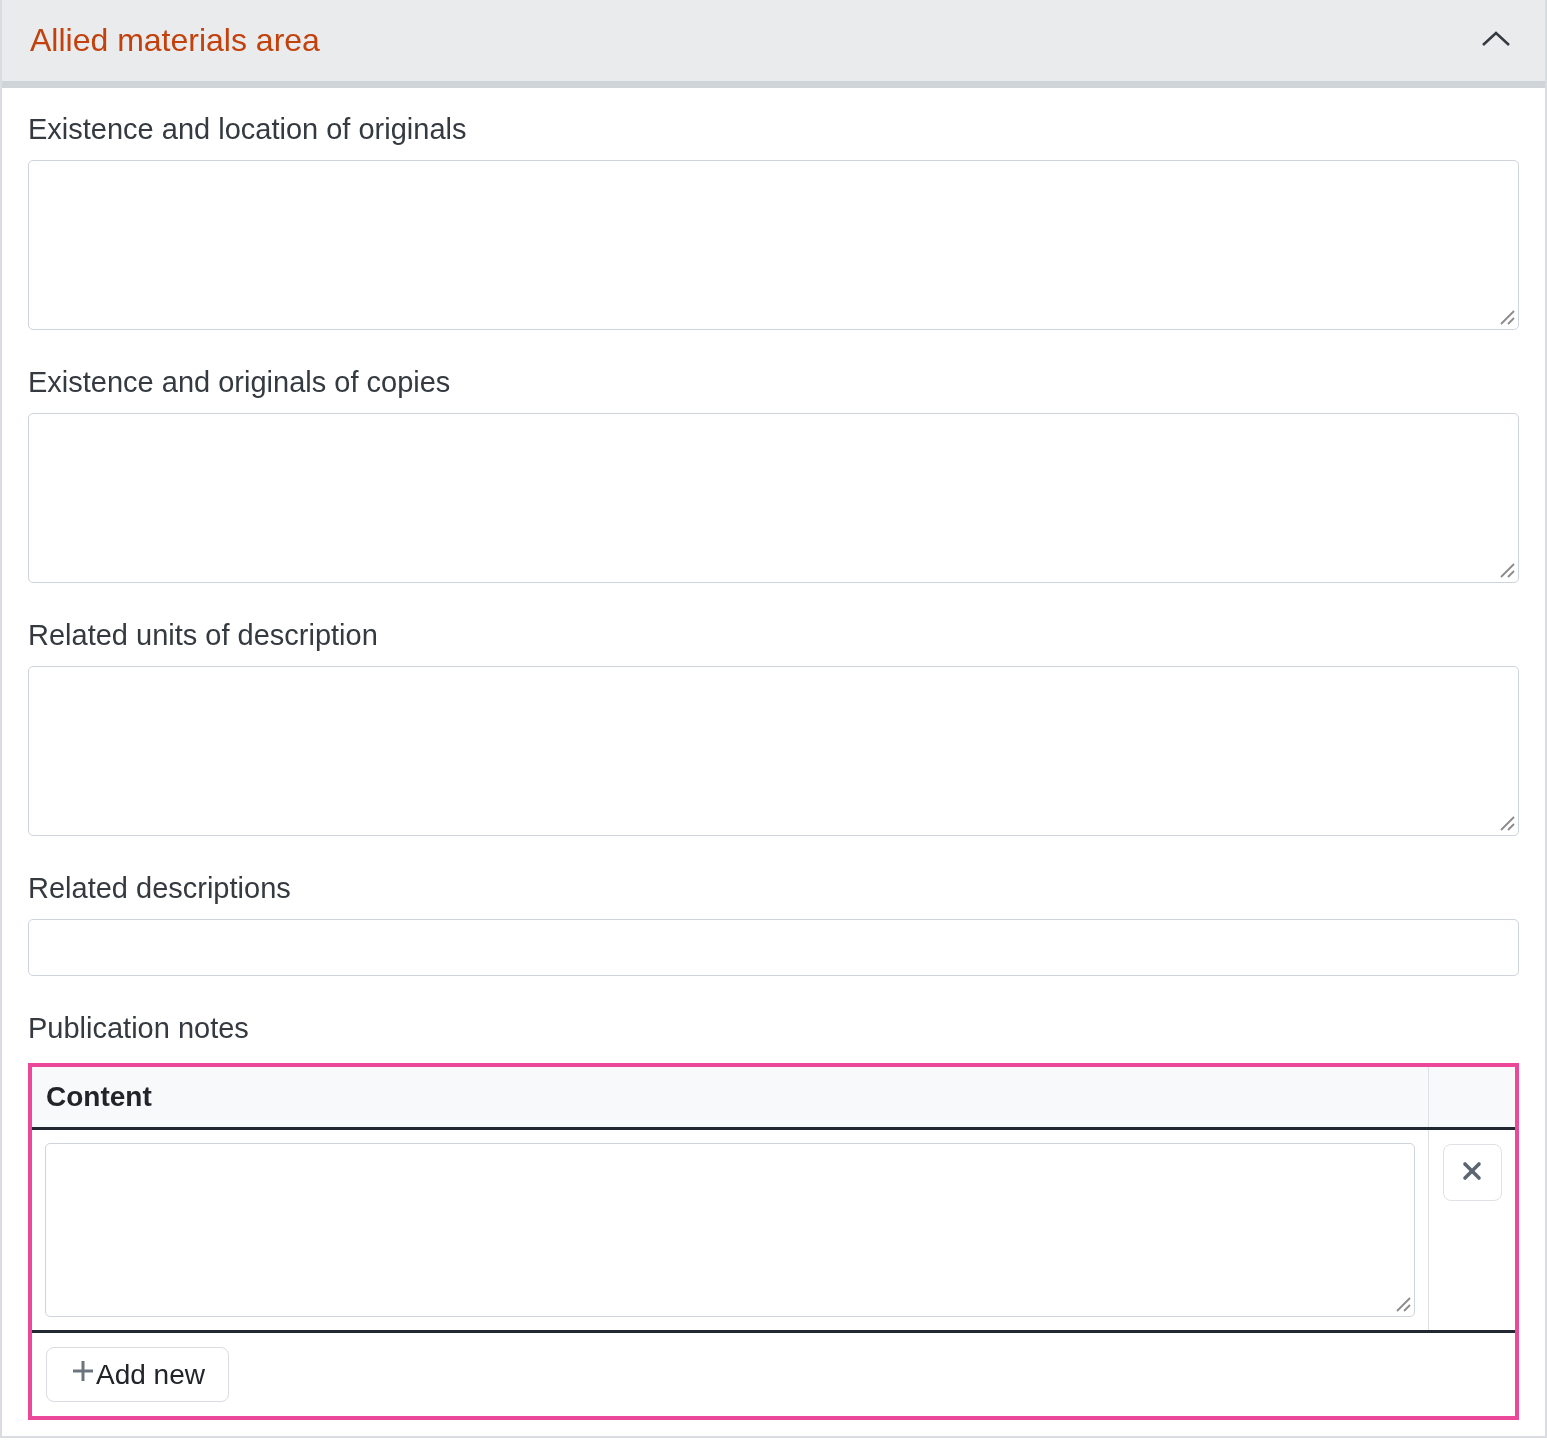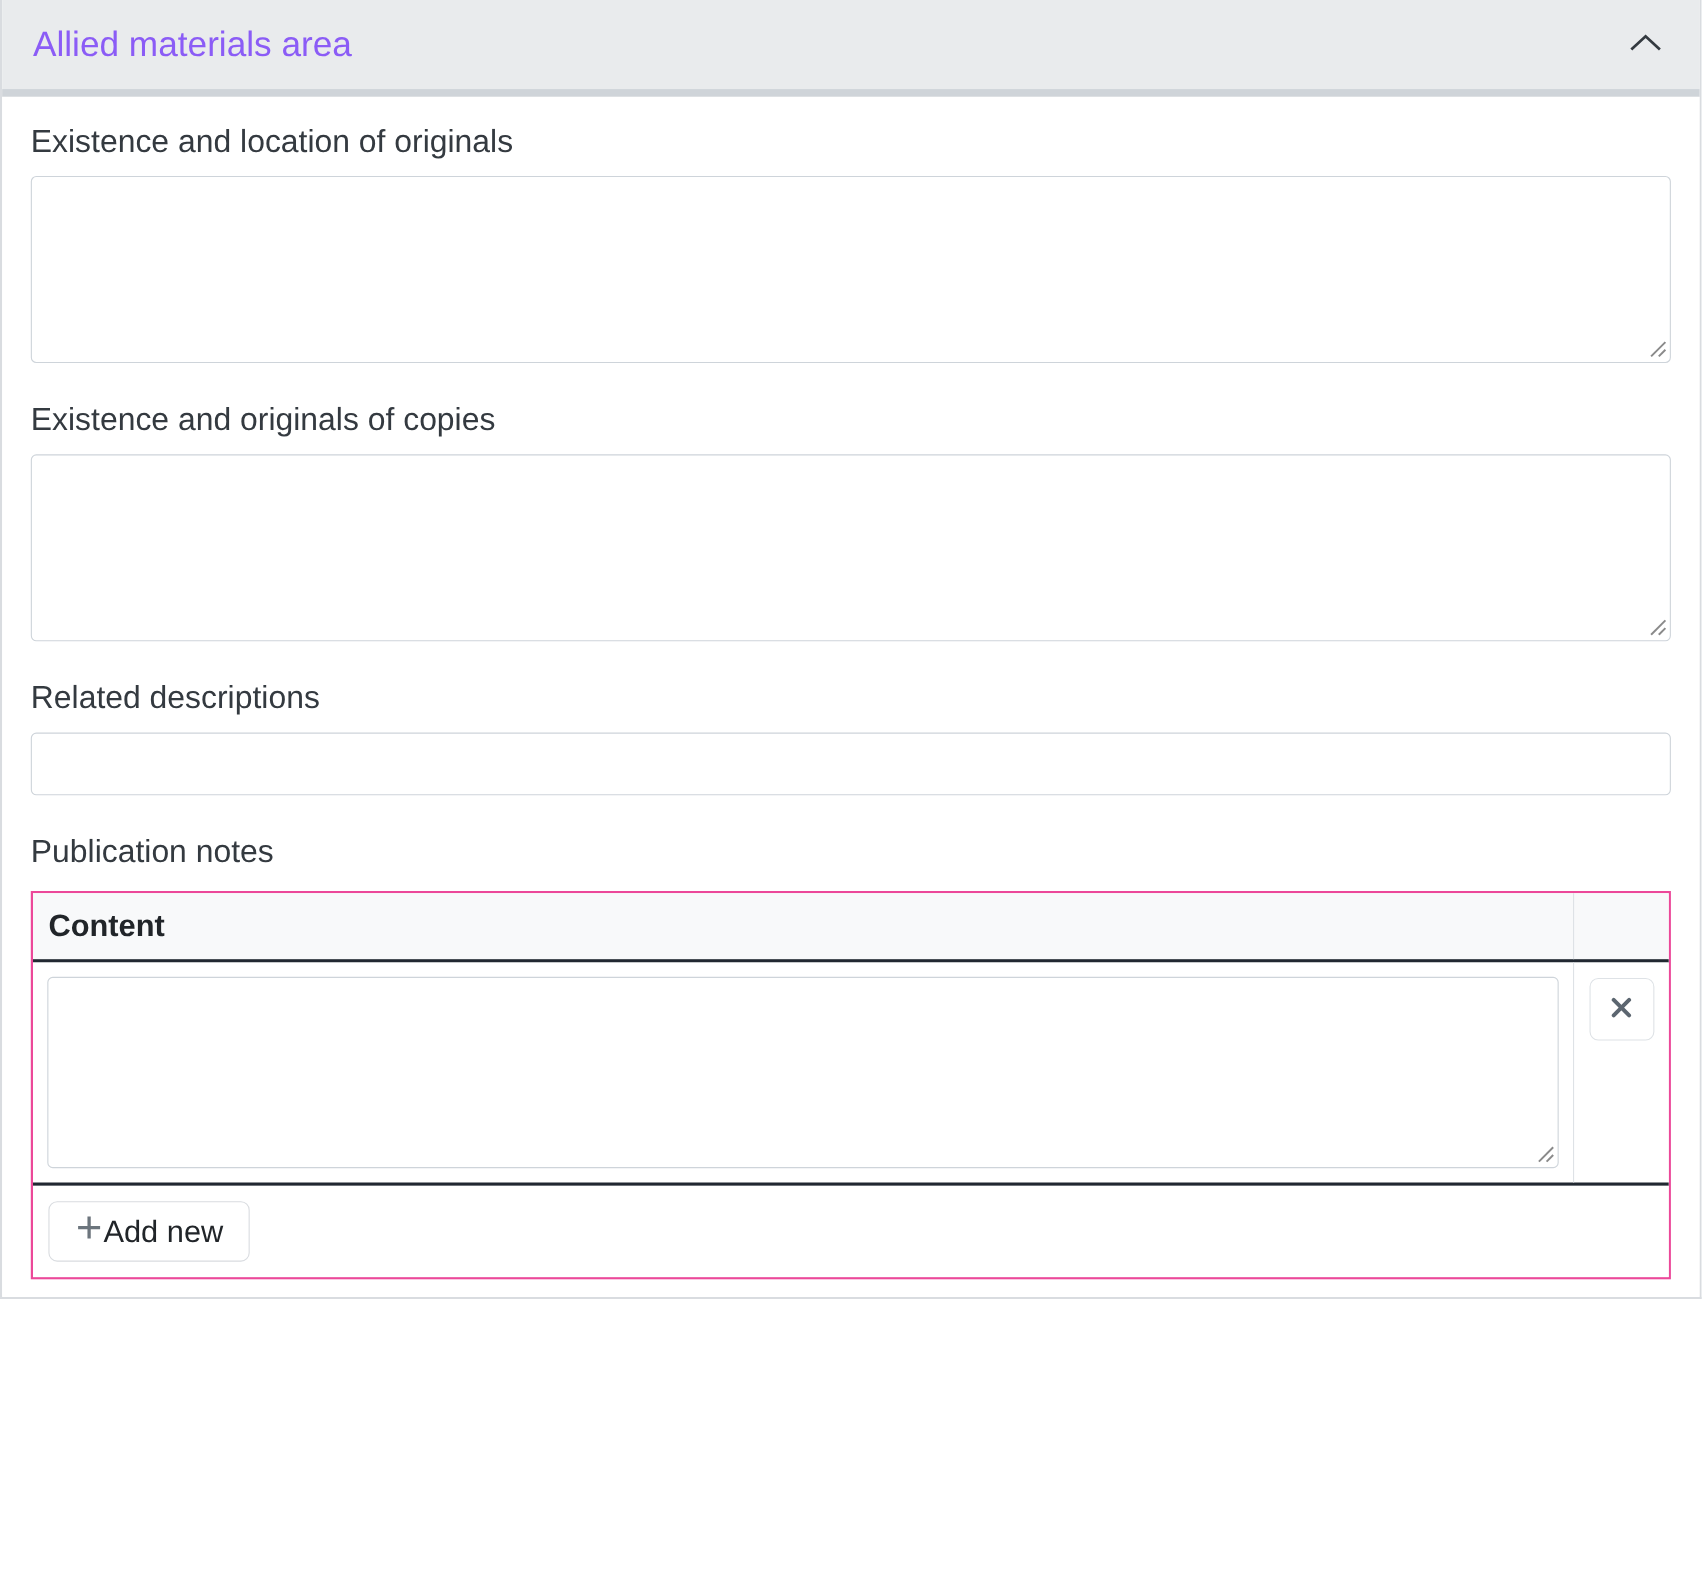--- a/index.html
+++ b/index.html
@@ -27,21 +27,21 @@
     display: flex;
     align-items: center;
     justify-content: space-between;
     padding: 0 28px;
     box-sizing: border-box;
   }
   .accordion-title {
     font-size: 32px;
     font-weight: 400;
     margin: 0;
-    color: #8b5cf6;
+    color: #c2410c;
   }
   .collapse-btn {
     background: none;
     border: none;
     padding: 6px;
     cursor: pointer;
     display: flex;
     align-items: center;
   }
 
@@ -99,21 +99,21 @@
     position: absolute;
     right: 4px;
     bottom: 5px;
     width: 16px;
     height: 16px;
     pointer-events: none;
   }
 
   
   .notes-table {
-    border: 2px solid #ec4899;
+    border: 4px solid #ec4899;
     margin-top: 16px;
   }
   .nt-header-row {
     display: flex;
     background: #f8f9fa;
     border-bottom: 3px solid #212831;
   }
   .nt-th-content {
     flex: 1;
     padding: 14px;
@@ -210,20 +210,32 @@
         <textarea class="form-textarea" style=""></textarea>
         <span class="resize-grip">
           <svg width="16" height="16" viewBox="0 0 16 16">
             <line x1="2" y1="15" x2="15" y2="2" stroke="#8a8a8a" stroke-width="1.8"></line>
             <line x1="9" y1="15" x2="15" y2="9" stroke="#8a8a8a" stroke-width="1.8"></line>
           </svg>
         </span>
       </div>
     </div>
 
+    <div class="field">
+      <label class="field-label">Related units of description</label>
+      <div class="textarea-wrap">
+        <textarea class="form-textarea" style=""></textarea>
+        <span class="resize-grip">
+          <svg width="16" height="16" viewBox="0 0 16 16">
+            <line x1="2" y1="15" x2="15" y2="2" stroke="#8a8a8a" stroke-width="1.8"></line>
+            <line x1="9" y1="15" x2="15" y2="9" stroke="#8a8a8a" stroke-width="1.8"></line>
+          </svg>
+        </span>
+      </div>
+    </div>
 
     <div class="field">
       <label class="field-label">Related descriptions</label>
       <input type="text" class="form-input" style="">
     </div>
 
     <div class="field">
       <label class="field-label">Publication notes</label>
 
       <div class="notes-table">

